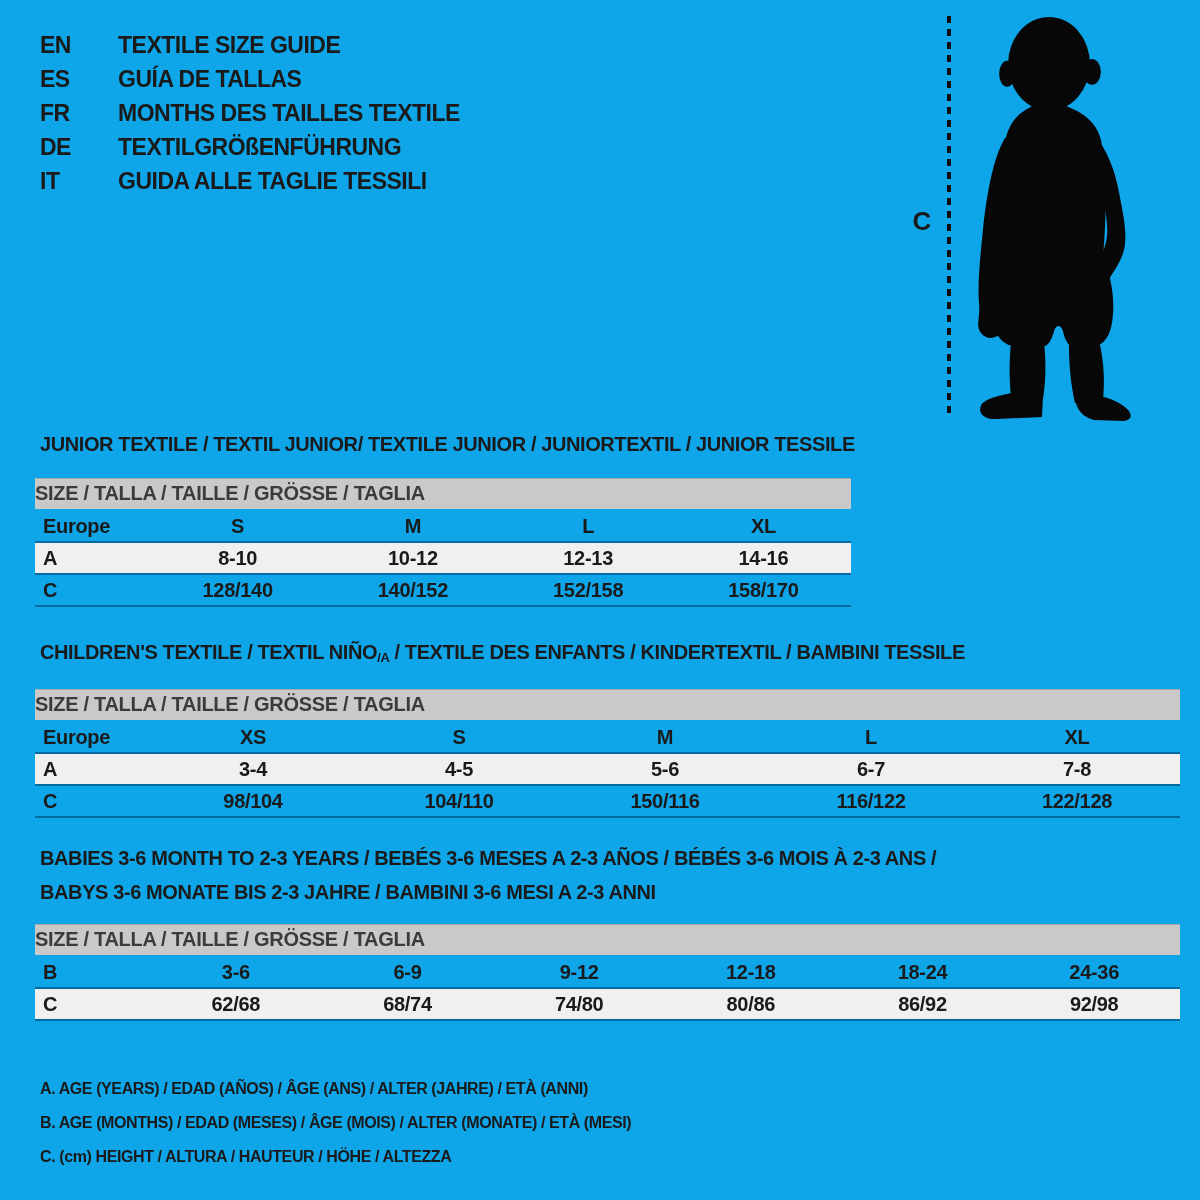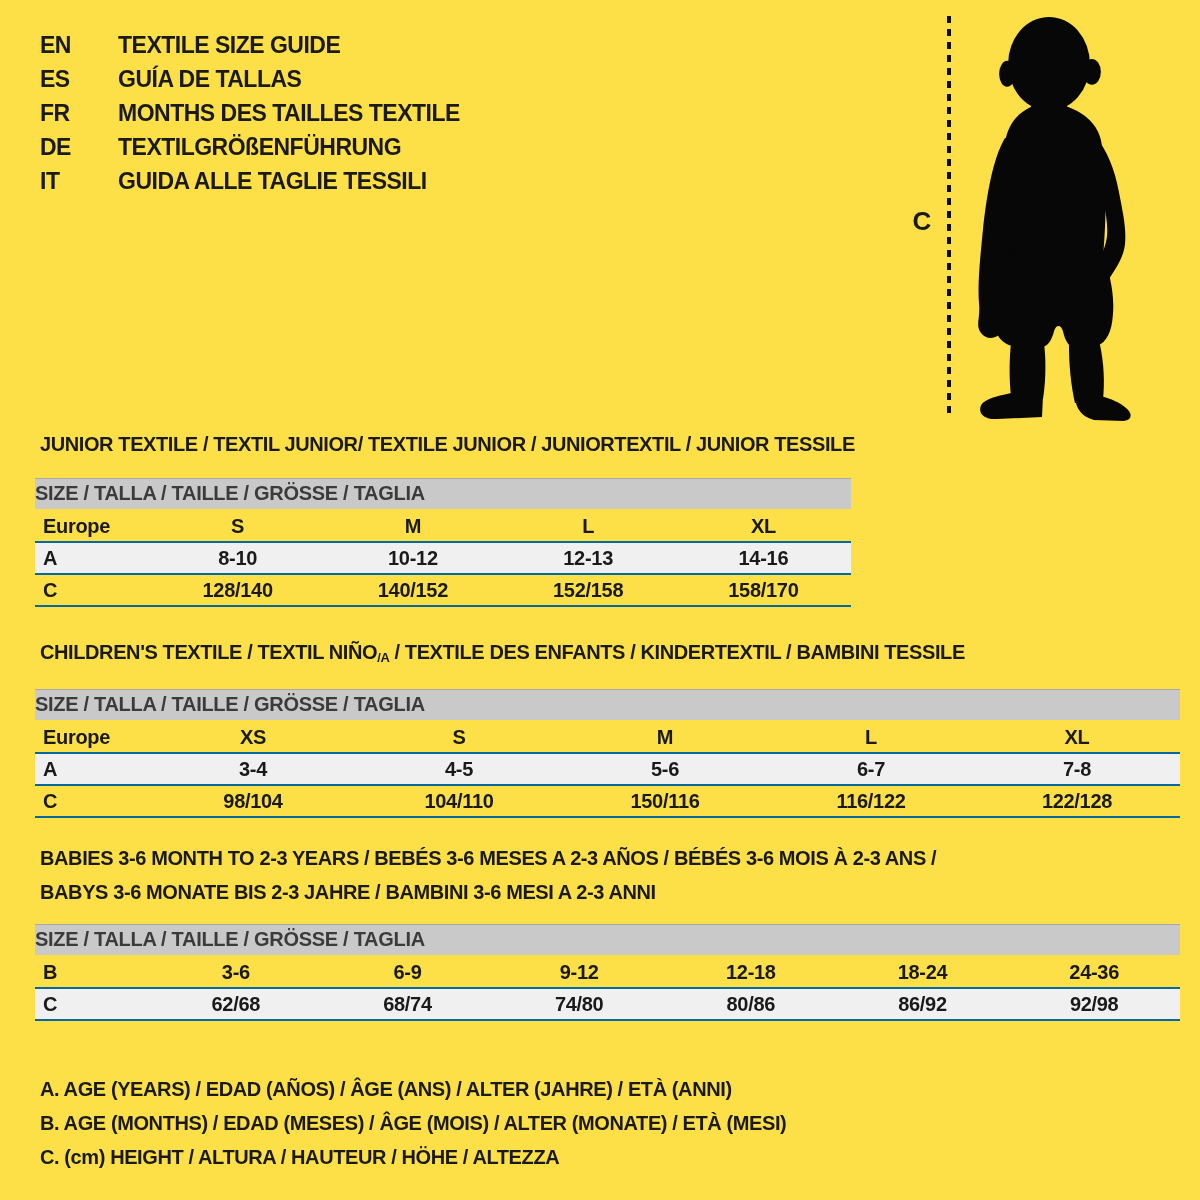--- a/index.html
+++ b/index.html
@@ -1,21 +1,21 @@
 <!DOCTYPE html>
 <html><head>
 <meta charset="utf-8">
 <style>
   html,body{margin:0;padding:0;}
   body{
     width:1200px;height:1200px;background:#ffffff;
     font-family:"Liberation Sans", sans-serif;
     font-weight:bold;color:#1a1a1a;
   }
-  .page{position:relative;width:1200px;height:1200px;background:#fde047;overflow:hidden;}
+  .page{position:relative;width:1200px;height:1200px;background:#0ea5e9;overflow:hidden;}
 
   
   .lang-header{position:absolute;left:40px;top:28px;}
   .lang-row{display:grid;grid-template-columns:78px auto;height:34px;line-height:34px;}
   .lang-code,.lang-title{font-size:23px;letter-spacing:-0.5px;white-space:nowrap;}
 
   
   .dash-line{
     position:absolute;left:947px;top:16px;width:4px;height:402px;
     background:repeating-linear-gradient(to bottom,#0d0d0d 0 7px,transparent 7px 13px);
@@ -39,21 +39,21 @@
     font-size:20px;color:#3b3b3b;letter-spacing:-0.3px;
   }
   .trow{display:grid;box-sizing:border-box;height:32px;line-height:30px;
     border-bottom:2px solid #0369a1;font-size:20px;letter-spacing:-0.3px;}
   .trow.shaded{background:#f0f0f0;}
   .tlabel{padding-left:8px;text-align:left;}
   .tcell{text-align:center;}
 
   
   .legend{position:absolute;left:40px;top:1072px;}
-  .legend-line{font-size:20px;line-height:34px;letter-spacing:-0.4px;white-space:nowrap;}
+  .legend-line{font-size:16px;line-height:34px;letter-spacing:-0.4px;white-space:nowrap;}
 </style>
 </head>
 <body>
 
 <div class="page">
 
   <div class="lang-header" id="langHeader">
       <div class="lang-row">
         <div class="lang-code">EN</div>
         <div class="lang-title">TEXTILE SIZE GUIDE</div>

